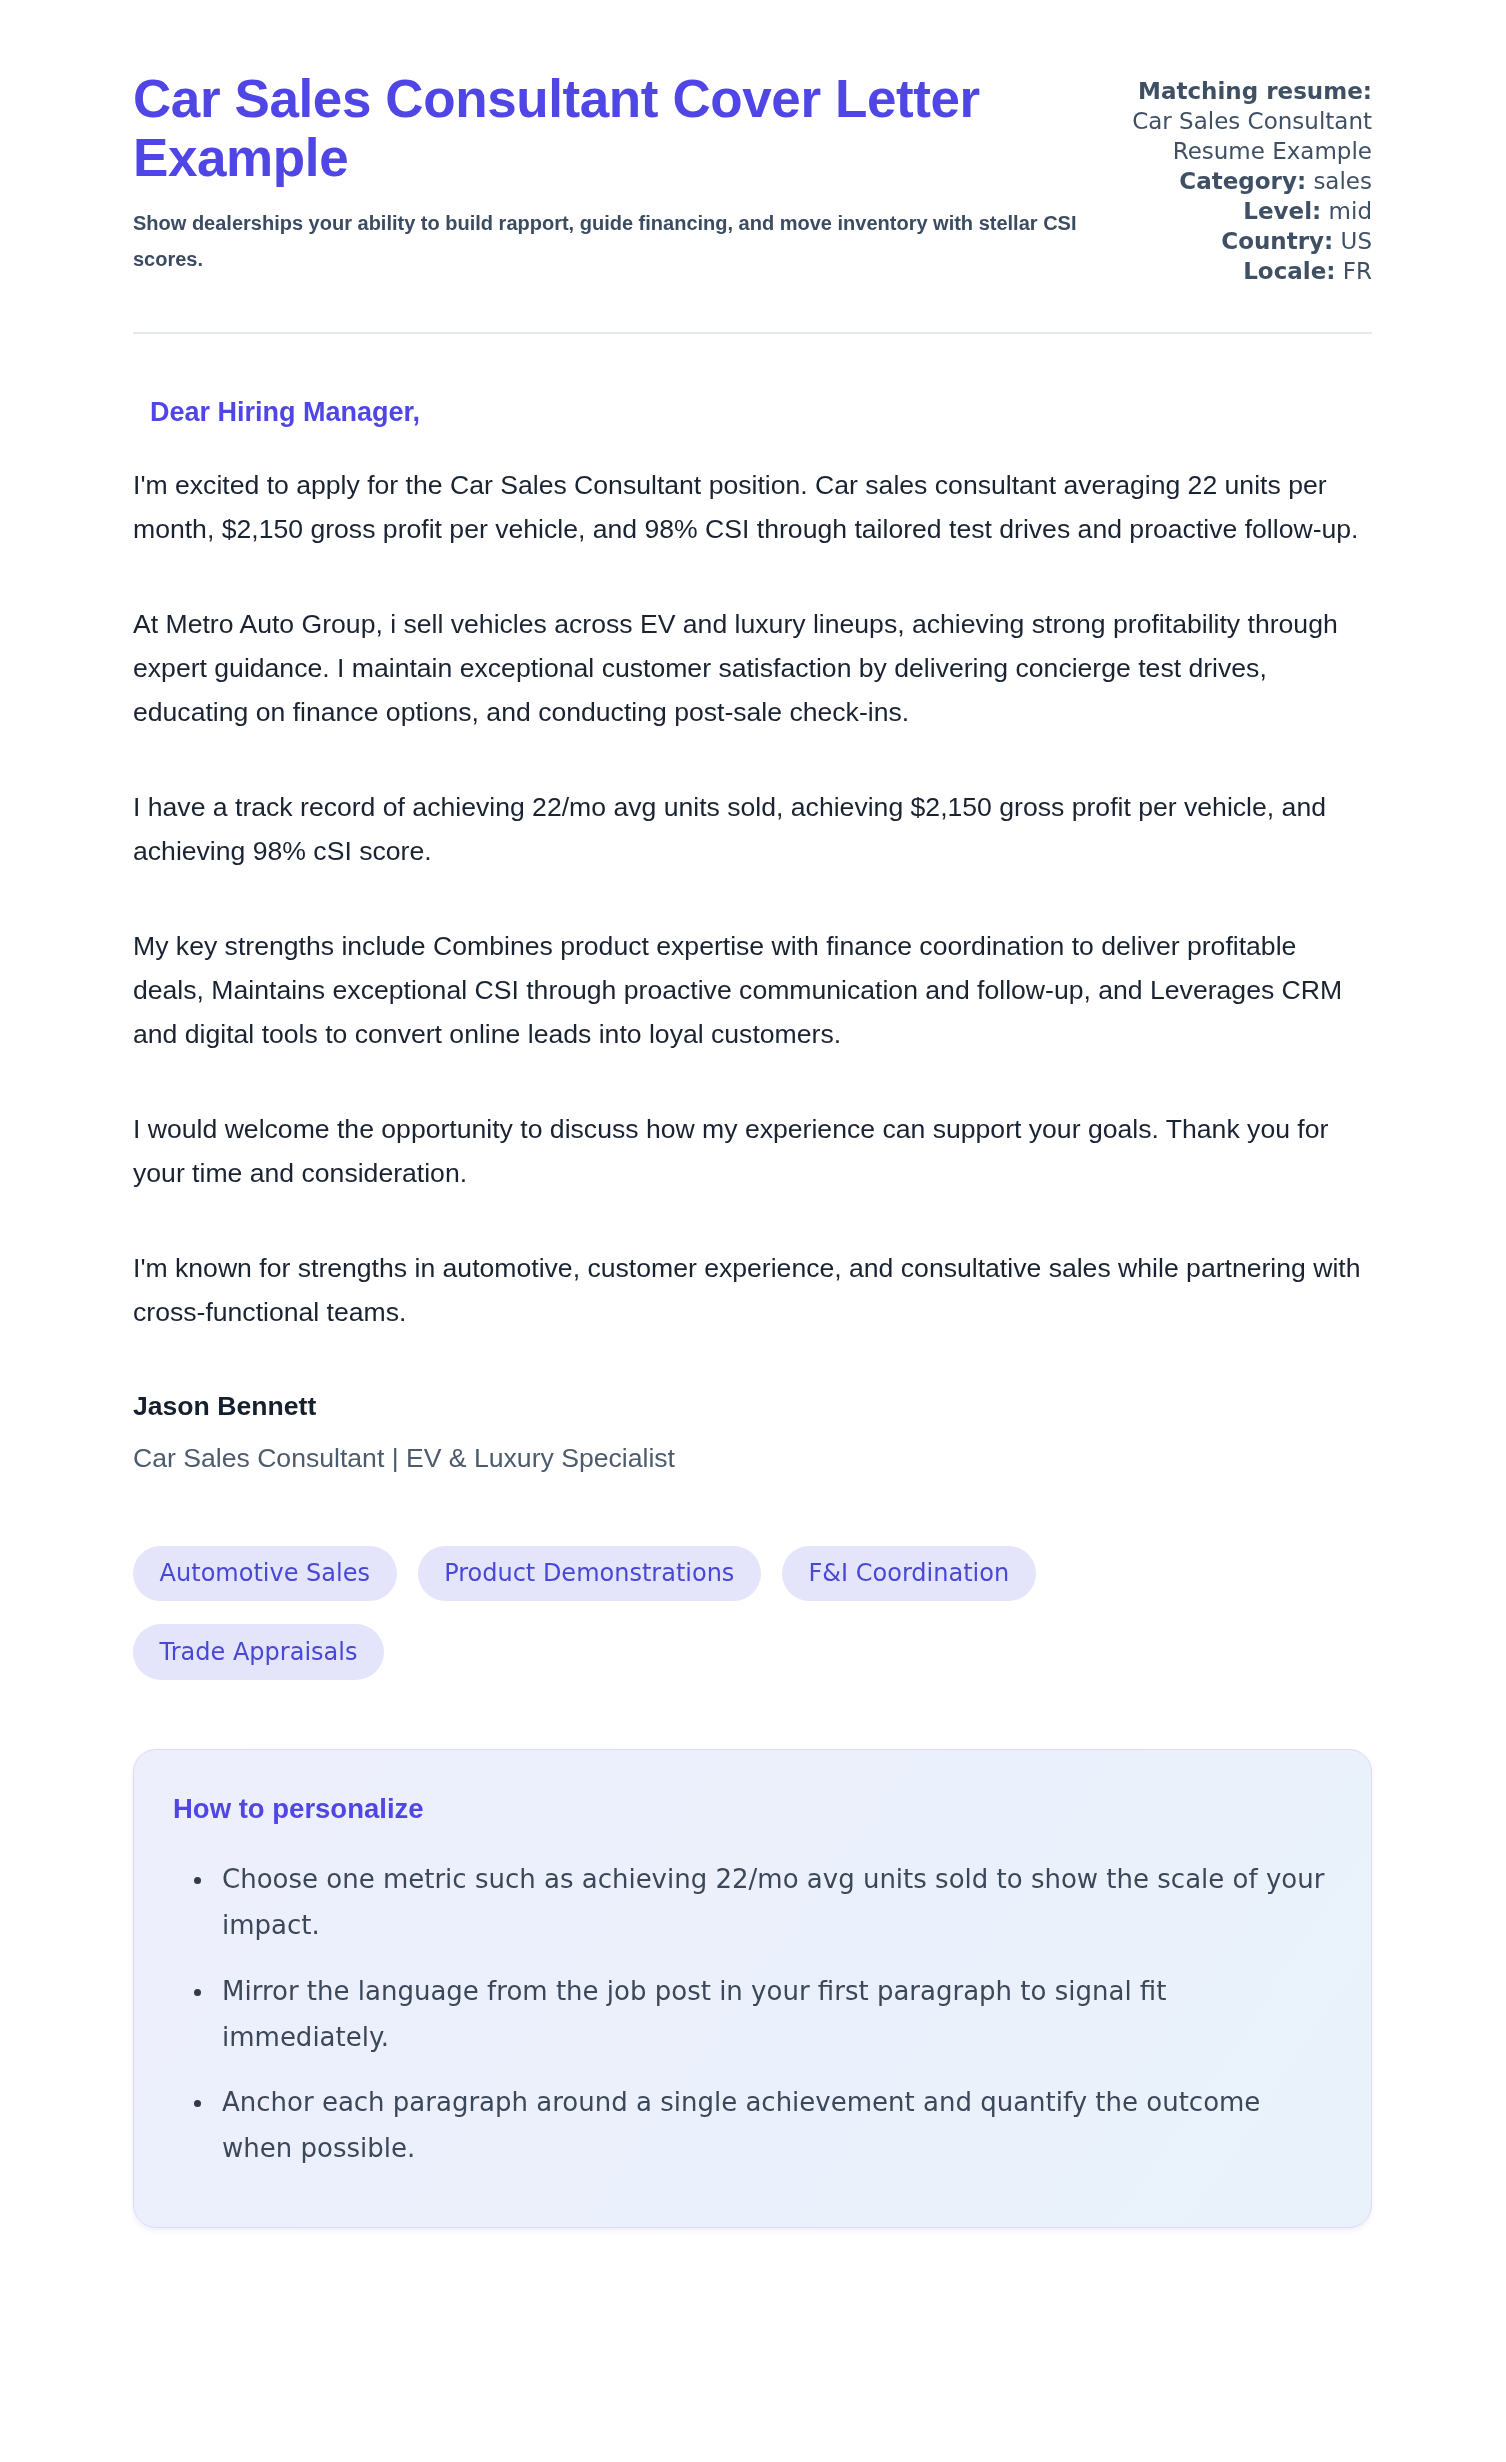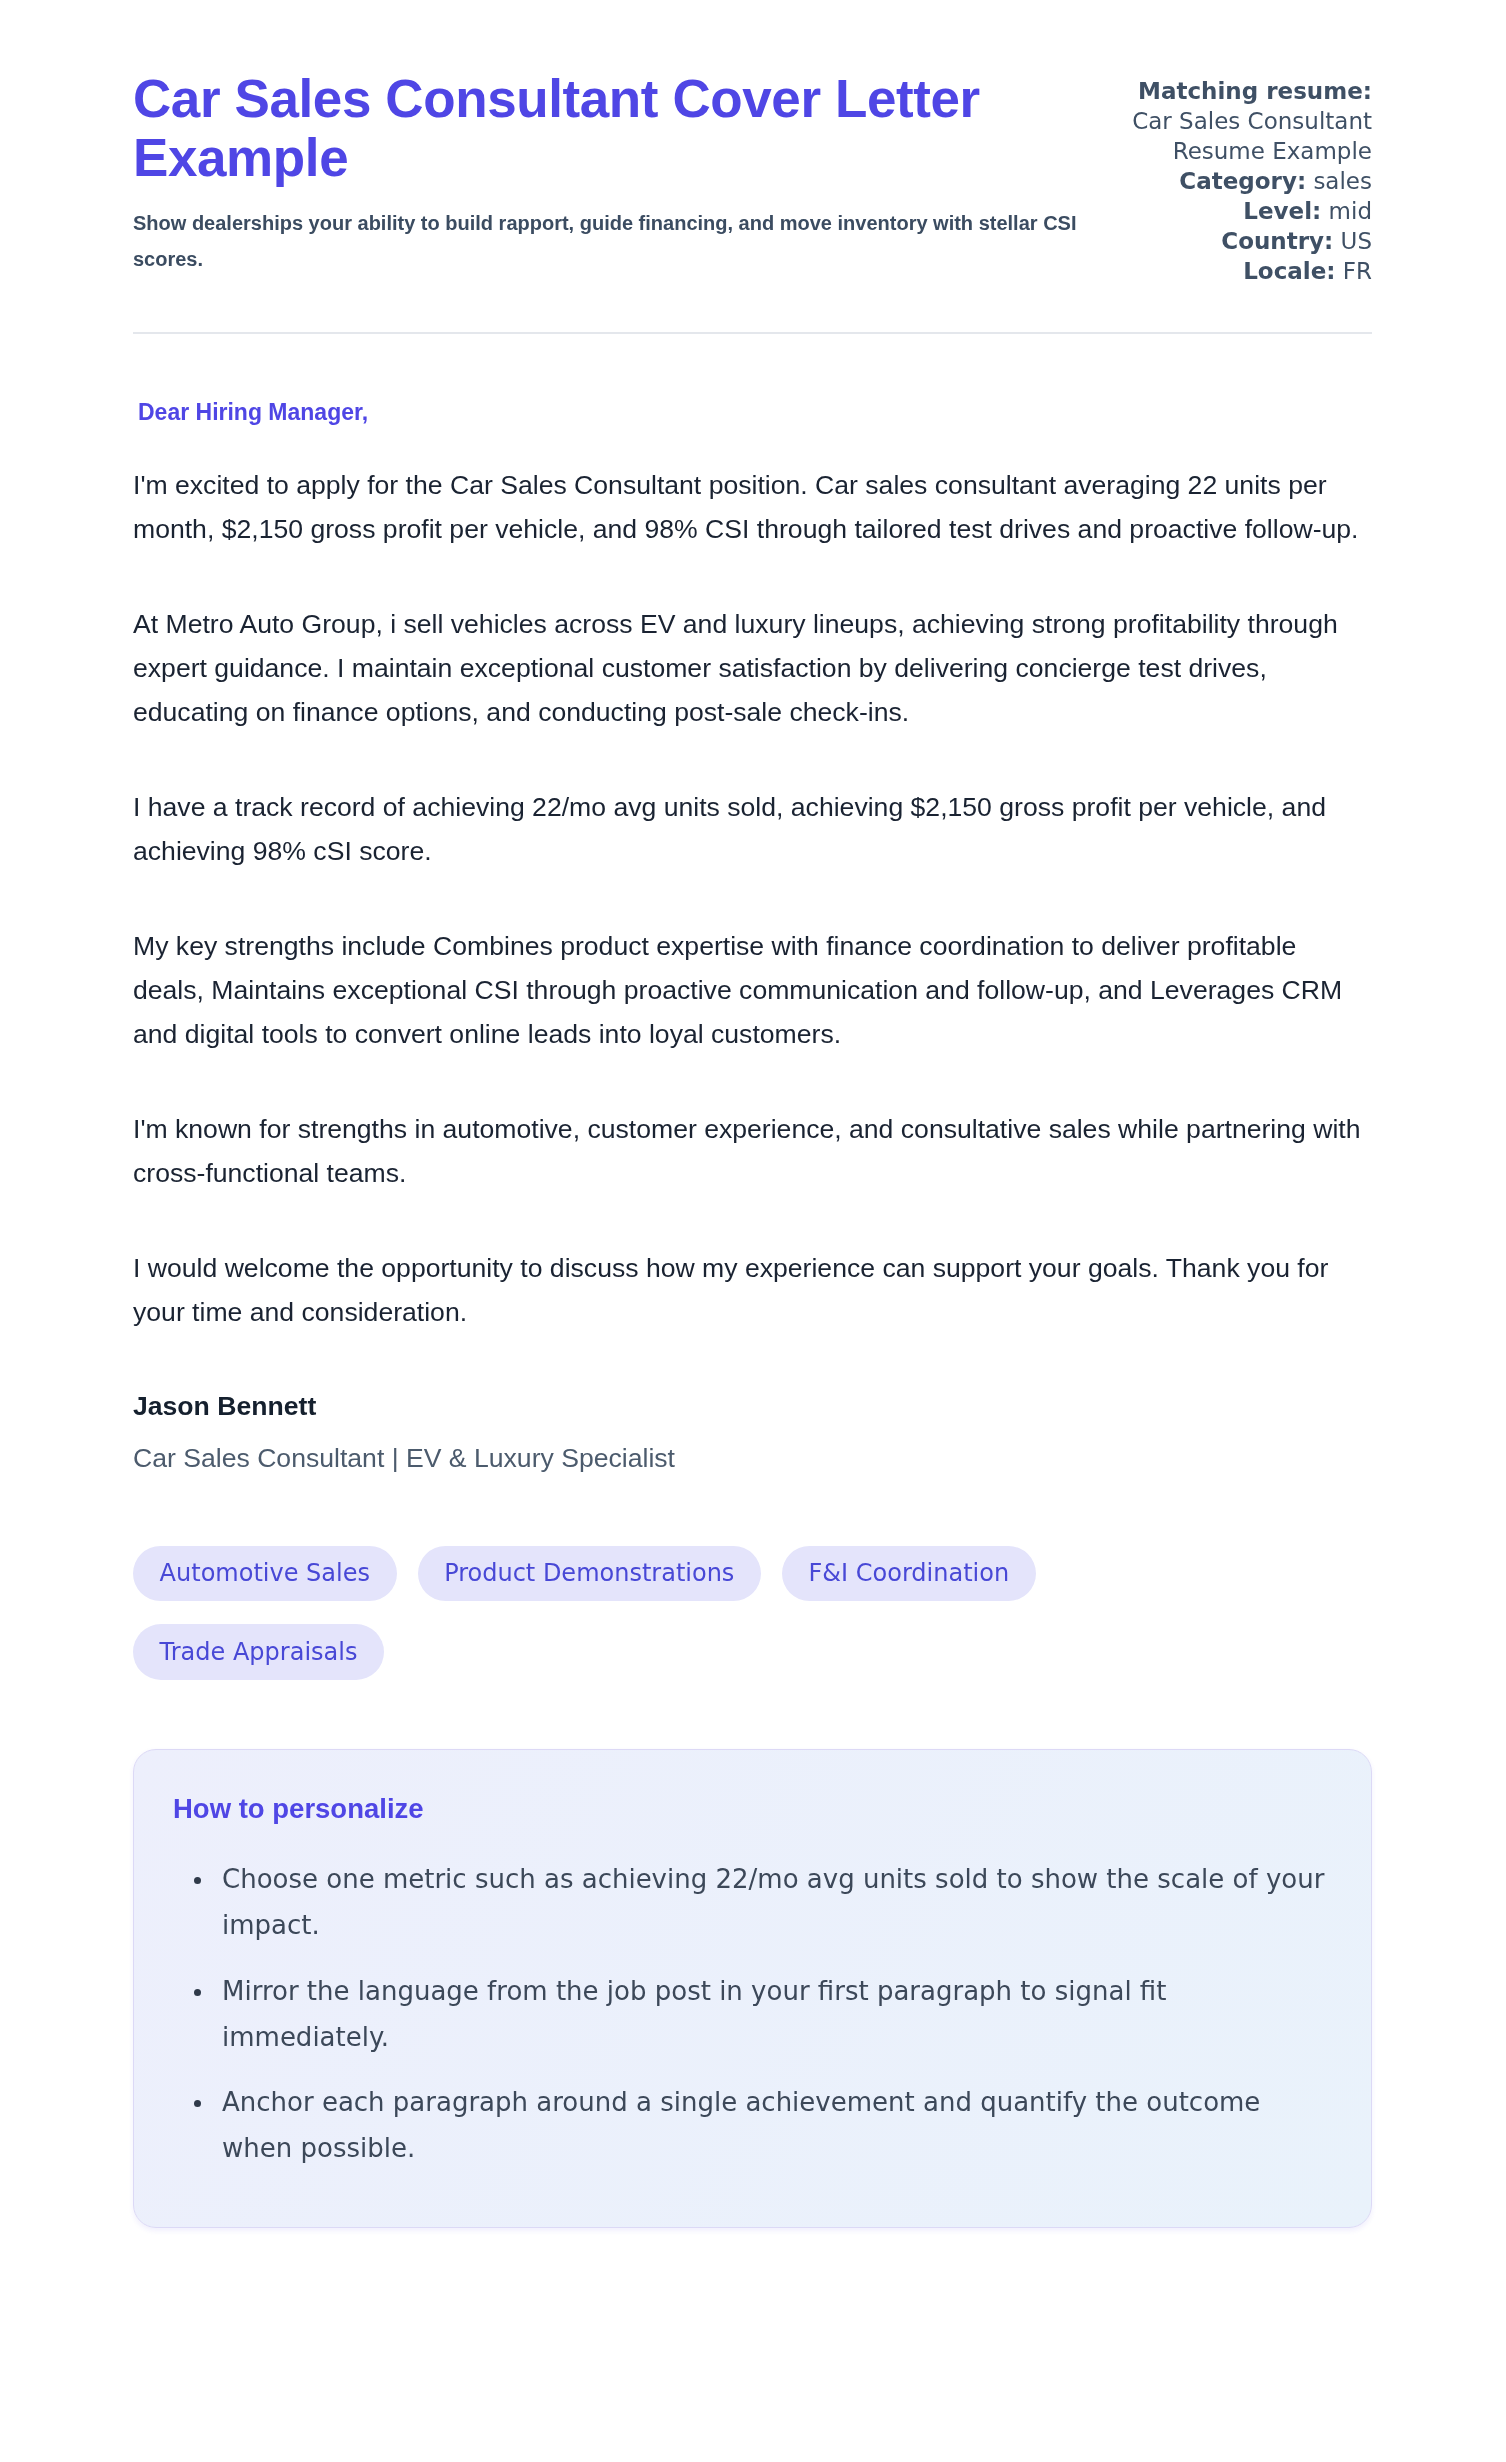--- a/index.html
+++ b/index.html
@@ -68,22 +68,22 @@
   .meta-row strong{font-weight:700;}
   
   .divider{
     margin-top:46px;
     border:0;
     border-top:2.7px solid var(--divider);
   }
   
   .letter{margin-top:60px;}
   .greeting{
-    margin:0 0 32px 5px;
-    font-size:23px;
+    margin:0 0 32px 17px;
+    font-size:27px;
     line-height:37px;
     font-weight:700;
     color:var(--accent);
   }
   .letter p.body-par{
     margin:0 0 51px 0;
     max-width:1241px;
     font-size:26.6px;
     line-height:44px;
     font-stretch:condensed;
@@ -177,22 +177,22 @@
   </div>
 
   <hr class="divider">
 
   <div class="letter">
     <p class="greeting">Dear Hiring Manager,</p>
     <p class="body-par">I'm excited to apply for the Car Sales Consultant position. Car sales consultant averaging 22 units per month, $2,150 gross profit per vehicle, and 98% CSI through tailored test drives and proactive follow-up.</p>
     <p class="body-par">At Metro Auto Group, i sell vehicles across EV and luxury lineups, achieving strong profitability through expert guidance. I maintain exceptional customer satisfaction by delivering concierge test drives, educating on finance options, and conducting post-sale check-ins.</p>
     <p class="body-par">I have a track record of achieving 22/mo avg units sold, achieving $2,150 gross profit per vehicle, and achieving 98% cSI score.</p>
     <p class="body-par">My key strengths include Combines product expertise with finance coordination to deliver profitable deals, Maintains exceptional CSI through proactive communication and follow-up, and Leverages CRM and digital tools to convert online leads into loyal customers.</p>
+    <p class="body-par">I would welcome the opportunity to discuss how my experience can support your goals. Thank you for your time and consideration.</p>
     <p class="body-par">I'm known for strengths in automotive, customer experience, and consultative sales while partnering with cross-functional teams.</p>
-    <p class="body-par">I would welcome the opportunity to discuss how my experience can support your goals. Thank you for your time and consideration.</p>
 
     <div class="signature">
       <p class="sig-name">Jason Bennett</p>
       <p class="sig-role">Car Sales Consultant | EV &amp; Luxury Specialist</p>
     </div>
   </div>
 
   <div class="chips">
     <span class="chip">Automotive Sales</span>
     <span class="chip">Product Demonstrations</span>

